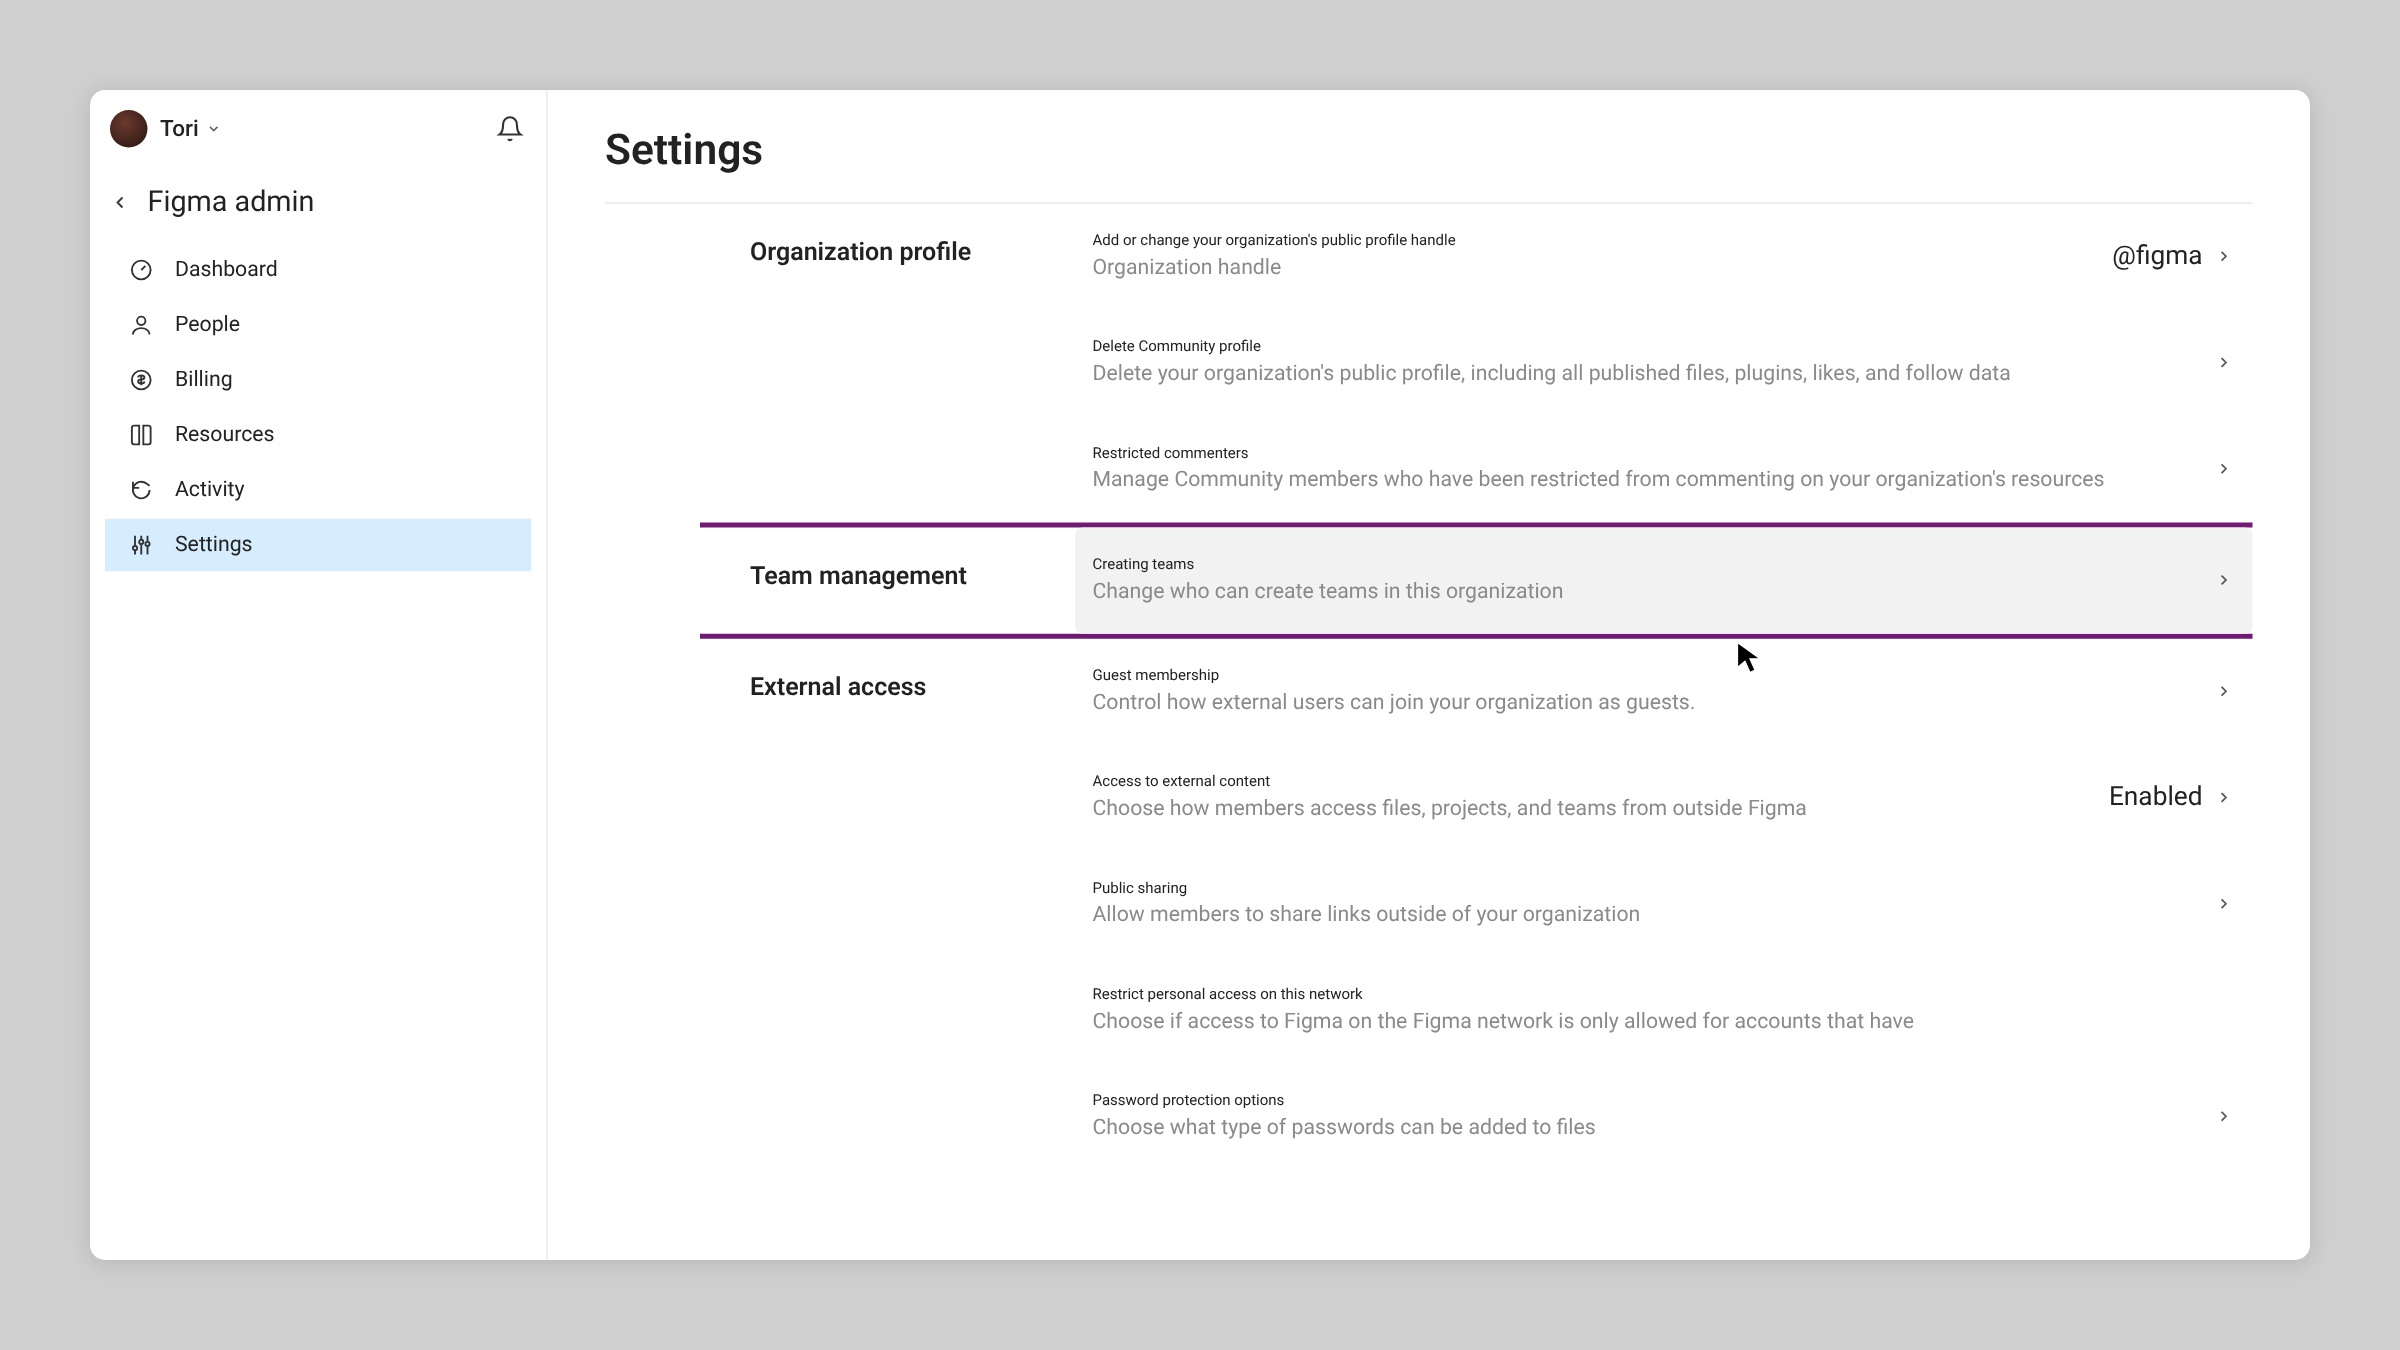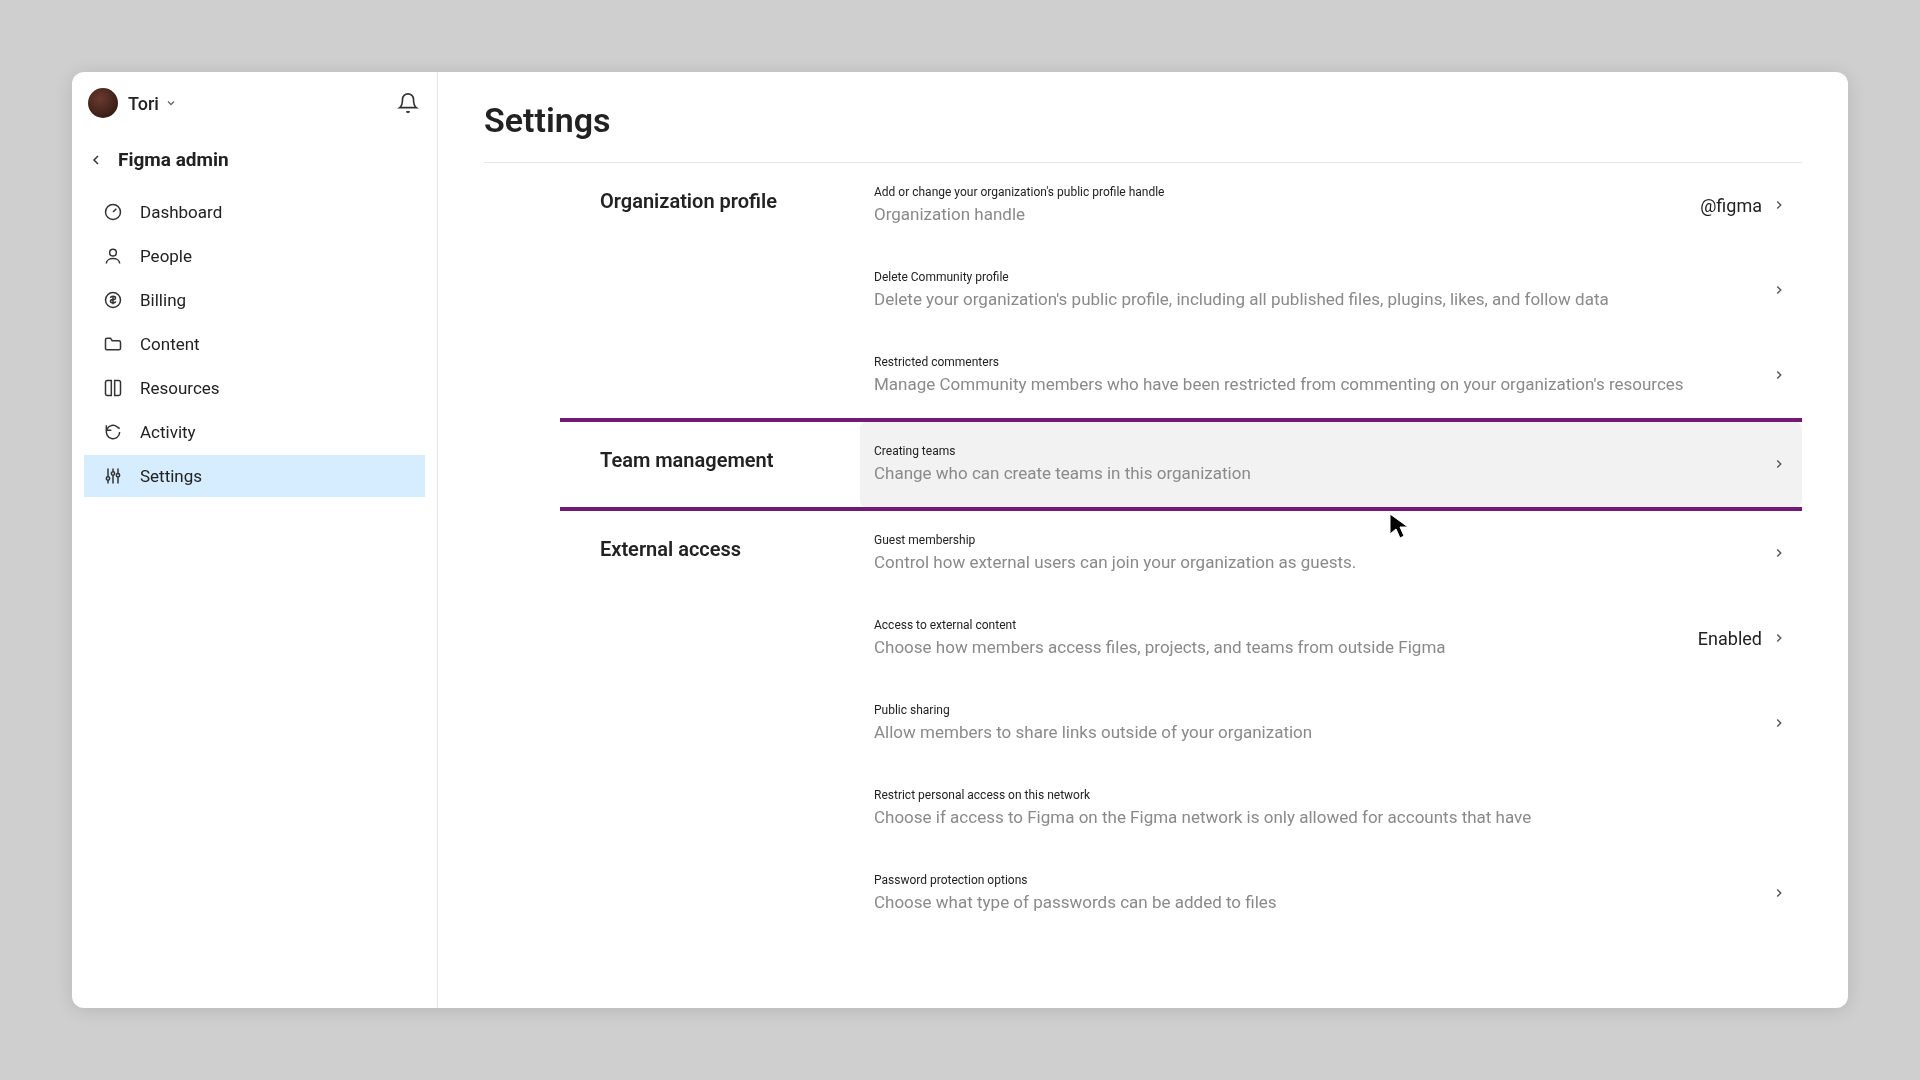--- a/index.html
+++ b/index.html
@@ -43,21 +43,21 @@
     color: #333;
     display:flex;
   }
   .sb-back {
     display: flex;
     align-items: center;
     padding: 16px 18px 14px 16px;
   }
   .sb-back svg { color:#333; }
   .sb-back-label {
-    font-size: 19px; font-weight: 700; color: #222; margin-left: 14px;
+    font-size: 23px; font-weight: 400; color: #222; margin-left: 14px;
   }
   .nav { padding-top: 4px; }
   .nav-item {
     display: flex;
     align-items: center;
     padding: 10px 18px 10px 18px;
     margin: 2px 12px;
     cursor: pointer;
     color: #222;
     font-size: 17px;
@@ -96,21 +96,21 @@
     display:flex;
     align-items:center;
     padding: 22px 16px 22px 14px;
     border-radius:6px;
     cursor:pointer;
   }
   .row.hover { background:#f2f2f2; }
   .row-text { flex:1; }
   .row-title { font-size:12px; color:#222; }
   .row-desc { font-size:17px; color:#8a8a8a; margin-top:4px; line-height:1.35;}
-  .row-value { font-size:18px; color:#222; margin-right:10px;}
+  .row-value { font-size:21px; color:#222; margin-right:10px;}
   .row-chev { color:#555; display:flex;}
   
   .cursor {
     position:absolute;
     left:1388px; top:512px;
     pointer-events:none;
   }
 </style>
 </head>
 <body>
@@ -165,28 +165,20 @@
           <svg width="20" height="20" viewBox="0 0 24 24" fill="none" stroke="currentColor" stroke-width="1.8">
               <circle cx="12" cy="12" r="9"></circle>
               <path d="M12 7v10M9 9.5c0-1 1-2 3-2s3 1 3 2-1 2-3 2-3 1-3 2 1 2 3 2 3-1 3-2"></path>
             </svg>
         </span>
         <span>Billing</span>
       </div>
       <div class="nav-item">
         <span class="nav-icon">
           <svg width="20" height="20" viewBox="0 0 24 24" fill="none" stroke="currentColor" stroke-width="1.8">
-              <path d="M3 7a2 2 0 0 1 2-2h4l2 3h8a2 2 0 0 1 2 2v7a2 2 0 0 1-2 2H5a2 2 0 0 1-2-2z"></path>
-            </svg>
-        </span>
-        <span>Content</span>
-      </div>
-      <div class="nav-item">
-        <span class="nav-icon">
-          <svg width="20" height="20" viewBox="0 0 24 24" fill="none" stroke="currentColor" stroke-width="1.8">
               <path d="M3 5a2 2 0 0 1 2-2h5v18H5a2 2 0 0 1-2-2zM21 5a2 2 0 0 0-2-2h-5v18h5a2 2 0 0 0 2-2z"></path>
             </svg>
         </span>
         <span>Resources</span>
       </div>
       <div class="nav-item">
         <span class="nav-icon">
           <svg width="20" height="20" viewBox="0 0 24 24" fill="none" stroke="currentColor" stroke-width="1.8">
               <path d="M4 4v6h6"></path>
               <path d="M20 12a8 8 0 1 1-3-6.2L20 8"></path>

